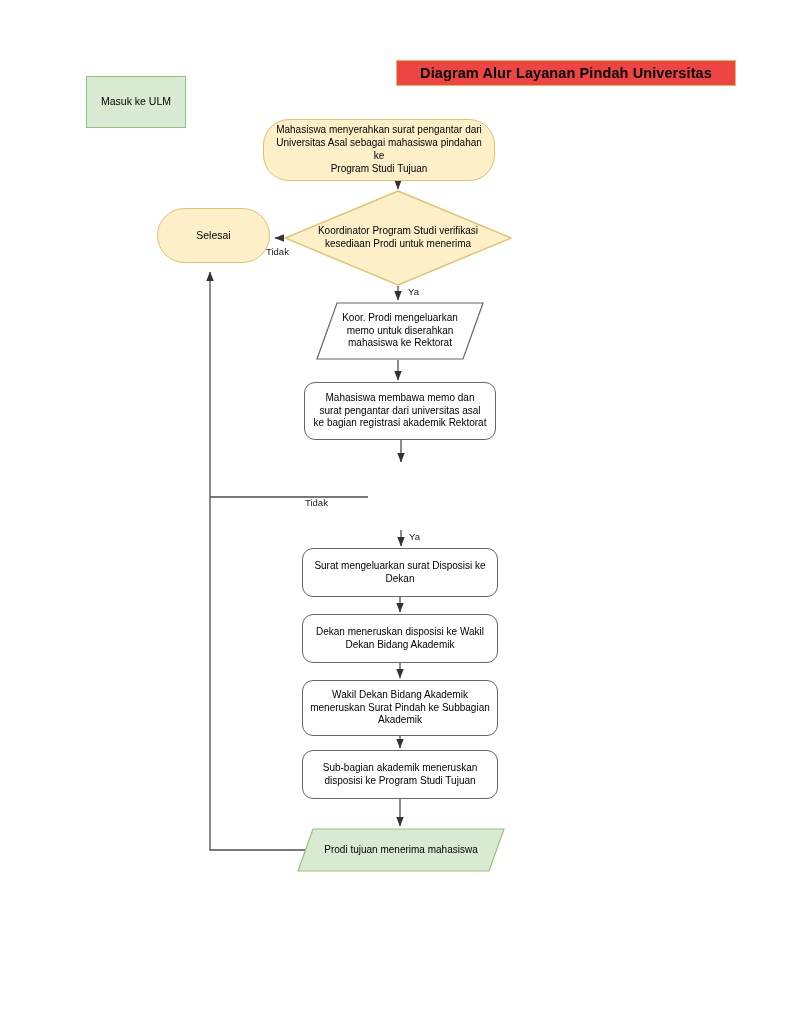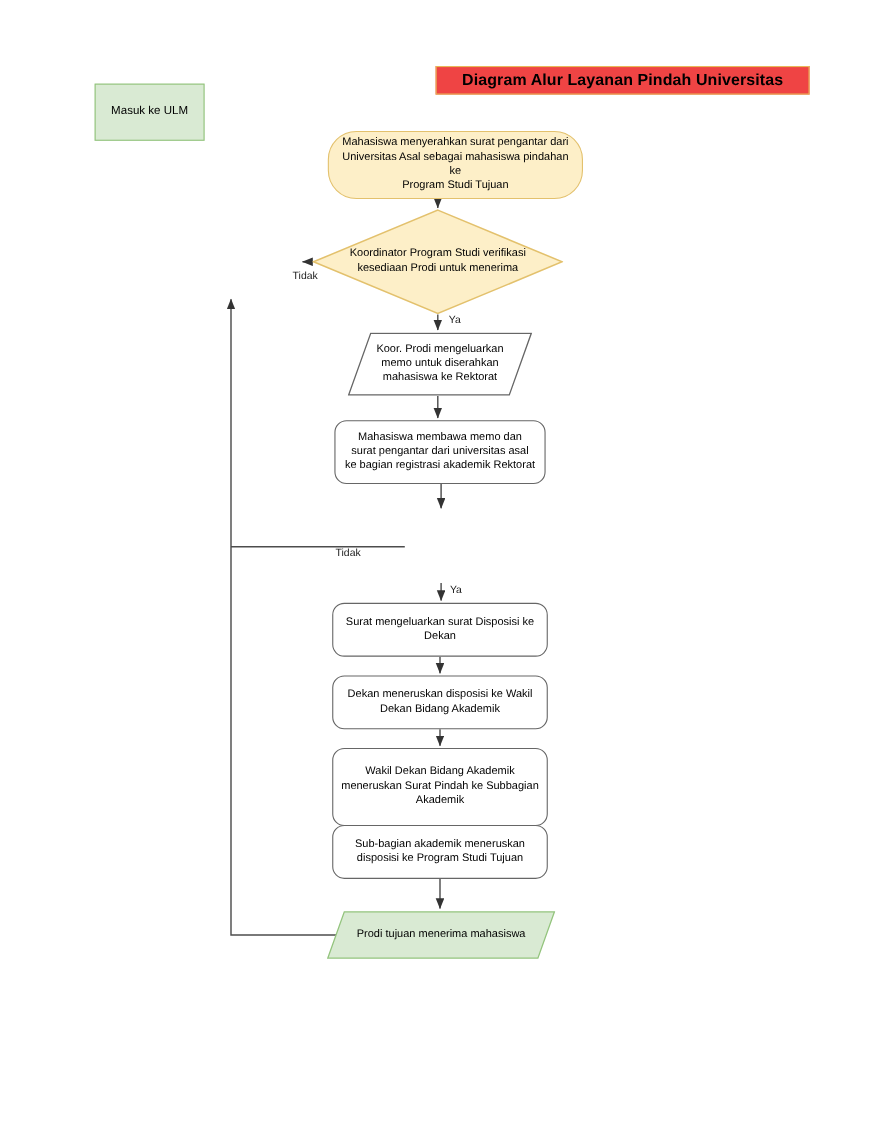--- a/index.html
+++ b/index.html
@@ -61,21 +61,21 @@
   }
 
   
   .pill-cream {
     background: #fdefc8;
     border: 1px solid #e3c16d;
     border-radius: 22px;
     font-size: 10px;
   }
   #submit-letter-node {
-    left: 298px;
+    left: 263px;
     top: 119px;
     width: 232px;
     height: 62px;
     border-radius: 26px;
   }
   #selesai-node {
     left: 157px;
     top: 208px;
     width: 113px;
     height: 55px;
@@ -105,21 +105,21 @@
   #dekan-forward-node {
     left: 302px;
     top: 614px;
     width: 196px;
     height: 49px;
   }
   #wakil-dekan-node {
     left: 302px;
     top: 680px;
     width: 196px;
-    height: 71px;
+    height: 56px;
   }
   #subbagian-node {
     left: 302px;
     top: 750px;
     width: 196px;
     height: 49px;
     text-align: center;
   }
 
   
@@ -214,20 +214,23 @@
   </div>
 
   <div class="svg-node" id="koordinator-decision">
     <svg width="228" height="96" viewBox="0 0 228 96">
       <polygon points="114,1 227,48 114,95 1,48" fill="#fdefc8" stroke="#e3c16d" stroke-width="1.4"></polygon>
     </svg>
     <span class="svg-label">Koordinator Program Studi verifikasi
 kesediaan Prodi untuk menerima</span>
   </div>
 
+  <div class="node pill-cream" id="selesai-node">
+    <span class="node-text">Selesai</span>
+  </div>
 
   <div class="svg-node" id="memo-parallelogram">
     <svg width="168" height="58" viewBox="0 0 168 58">
       <polygon points="21,1 167,1 147,57 1,57" fill="#ffffff" stroke="#666666" stroke-width="1.2"></polygon>
     </svg>
     <span class="svg-label">Koor. Prodi mengeluarkan
 memo untuk diserahkan
 mahasiswa ke Rektorat</span>
   </div>
 

